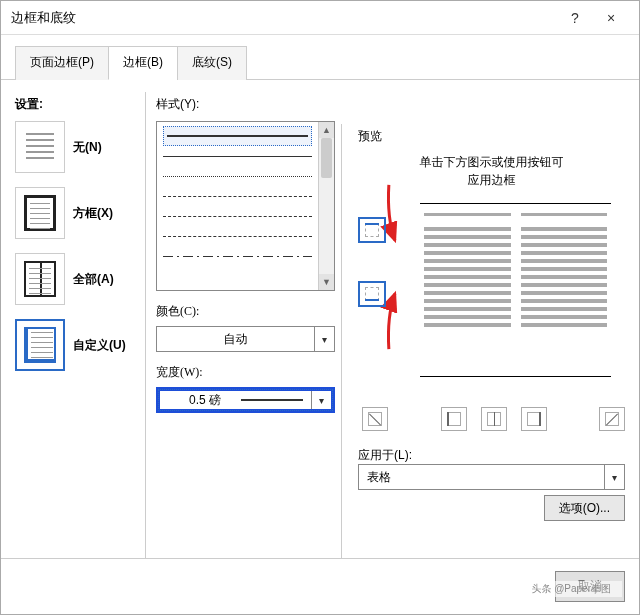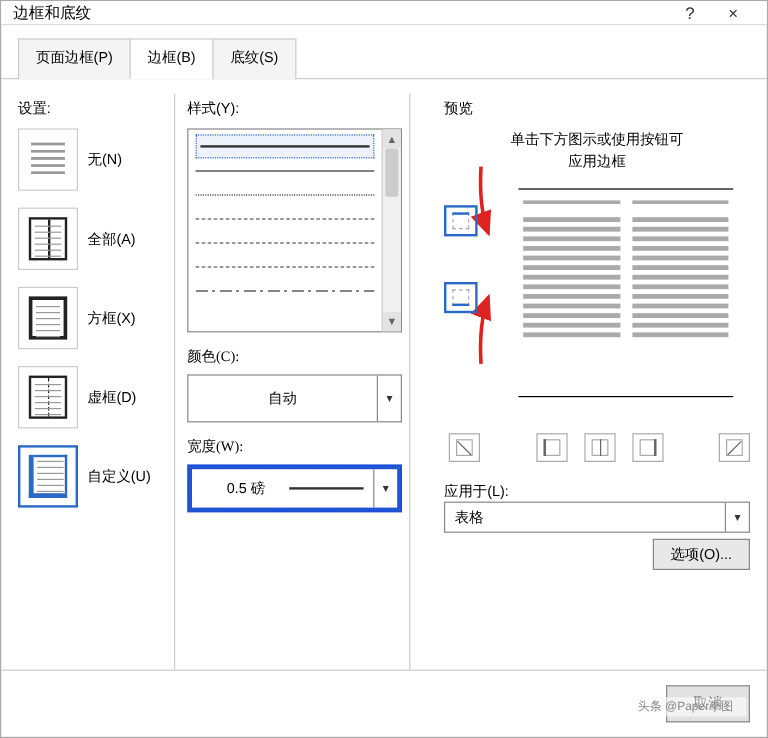--- a/index.html
+++ b/index.html
@@ -1,27 +1,27 @@
 <!DOCTYPE html>
 <html><head>
 <meta charset="utf-8">
 <style>
   * { box-sizing: border-box; }
   body { margin: 0; font-family: "Microsoft YaHei", "SimSun", Arial, sans-serif; font-size: 12px; background: #fff; width: 640px; height: 615px; overflow: hidden; }
   .window { width: 640px; height: 615px; border: 1px solid #aaa; display: flex; flex-direction: column; }
-  .titlebar { display: flex; align-items: center; height: 20px; padding: 0 10px; border-bottom: 1px solid #ddd; background: #fff; }
+  .titlebar { display: flex; align-items: center; height: 34px; padding: 0 10px; border-bottom: 1px solid #ddd; background: #fff; }
   .title { font-size: 13px; flex: 1; }
   .tbtn { width: 36px; text-align: center; font-size: 14px; color: #333; }
   .tabbar { display: flex; padding: 10px 14px 0 14px; border-bottom: 1px solid #ccc; gap: 0; }
   .tab { padding: 7px 14px 8px; border: 1px solid #ccc; border-bottom: none; background: #f4f4f4; margin-right: -1px; position: relative; top: 1px; cursor: pointer; }
   .tab.active { background: #fff; border-bottom: 1px solid #fff; }
   .content { flex: 1; display: flex; padding: 12px 14px 0 14px; gap: 6px; }
-  .col1 { width: 124px; }
+  .col1 { width: 124px; font-weight: bold; }
   .col2 { width: 190px; border-left: 1px solid #ccc; padding-left: 10px; }
-  .col3 { flex: 1; border-left: 1px solid #ccc; padding-left: 28px; position: relative; }
+  .col3 { flex: 1; border-left: 1px solid #ccc; padding-left: 16px; position: relative; margin-top: 32px; }
   .section-label { margin: 4px 0 8px; }
   .set-item { display: flex; align-items: center; gap: 8px; margin-bottom: 14px; cursor: pointer; }
   .set-icon { width: 50px; height: 52px; border: 1px solid #ccc; display: flex; align-items: center; justify-content: center; }
   .set-icon.selected { border: 2px solid #2a6ac6; }
   .set-icon-inner { width: 32px; height: 36px; position: relative; }
   .set-icon-inner.none::before,
   .set-icon-inner.none::after { content: ""; position: absolute; left: 2px; right: 2px; top: 4px; height: 2px; background: #999; box-shadow: 0 6px 0 #999, 0 12px 0 #999, 0 18px 0 #999, 0 24px 0 #999; }
   .set-icon-inner.box { border: 3px solid #222; }
   .set-icon-inner.all { border: 2px solid #222; }
   .set-icon-inner.all::before { content: ""; position: absolute; left: 50%; top: 0; bottom: 0; width: 2px; background: #222; }
@@ -37,21 +37,21 @@
   .ln-solid { width: 100%; height: 0; border-top: 1px solid #333; }
   .ln-solid2 { border-top-width: 2px; }
   .ln-dot { border-top: 1px dotted #333; }
   .ln-dash1 { border-top: 1px dashed #333; }
   .ln-dash2 { border-top: 1.5px dashed #333; letter-spacing: 3px;}
   .ln-dashdot { width: 100%; height: 1px; background-image: repeating-linear-gradient(90deg,#333 0 10px,transparent 10px 14px,#333 14px 16px,transparent 16px 20px); }
   .scrollbar { width: 16px; background: #f0f0f0; border-left: 1px solid #ccc; display: flex; flex-direction: column; align-items: center; }
   .sb-btn { width: 100%; height: 16px; display:flex;align-items:center;justify-content:center; font-size:9px; color:#666; background:#e3e3e3; cursor:pointer;}
   .sb-track { flex: 1; width: 100%; position: relative; }
   .sb-thumb { position: absolute; top: 0; left: 2px; right: 2px; height: 40px; background: #ccc; border-radius:2px;}
-  .combo { display: flex; border: 1px solid #888; height: 40px; text-align: right; }
+  .combo { display: flex; border: 1px solid #888; height: 26px; text-align: right; }
   .combo.sel { border: 4px solid #1d4ed8; outline: 1px dotted #2a6ac6; outline-offset: -3px; padding-left: 21px;}
   .combo-val { flex: 1; display: flex; align-items: center; padding: 0 8px; gap: 10px; }
   .combo-btn { width: 20px; border-left: 1px solid #888; display: flex; align-items: center; justify-content: center; font-size: 10px; color: #333; cursor:pointer;}
   .lbl { margin-top: 12px; margin-bottom: 6px; font-family: Liberation Serif, serif; }
   .pv-hint { text-align: center; margin: 8px 0 14px; line-height: 1.5; }
   .pv-area { height: 200px; position: relative; }
   .pv-side { position: absolute; left: 0; top: 14px; width: 34px; display: flex; flex-direction: column; gap: 38px; }
   .pv-btn { width: 28px; height: 26px; border: 1px solid #aaa; display:flex;align-items:center;justify-content:center; cursor:pointer; position:relative;}
   .pv-btn.active { border: 2px solid #2a6ac6; }
   .pv-btn-ic { width: 14px; height: 14px; border: 1px dashed #aaa; position:relative;}
@@ -112,44 +112,36 @@
 
       <div class="set-item">
         <div class="set-icon">
             <div class="set-icon-inner none"></div>
           </div>
         <span>无(N)</span>
       </div>
 
       <div class="set-item">
         <div class="set-icon">
+            <div class="set-icon-inner box">
+              <div class="line-fill"></div>
+            </div>
+          </div>
+        <span>方框(X)</span>
+      </div>
+
+      <div class="set-item">
+        <div class="set-icon">
             <div class="set-icon-inner all">
               <div class="line-fill"></div>
             </div>
           </div>
         <span>全部(A)</span>
       </div>
 
-      <div class="set-item">
-        <div class="set-icon">
-            <div class="set-icon-inner box">
-              <div class="line-fill"></div>
-            </div>
-          </div>
-        <span>方框(X)</span>
-      </div>
-
-      <div class="set-item">
-        <div class="set-icon">
-            <div class="set-icon-inner grid">
-              <div class="line-fill"></div>
-            </div>
-          </div>
-        <span>虚框(D)</span>
-      </div>
 
       <div class="set-item">
         <div class="set-icon selected">
             <div class="set-icon-inner custom">
               <div class="line-fill"></div>
             </div>
           </div>
         <span>自定义(U)</span>
       </div>
     </div>

